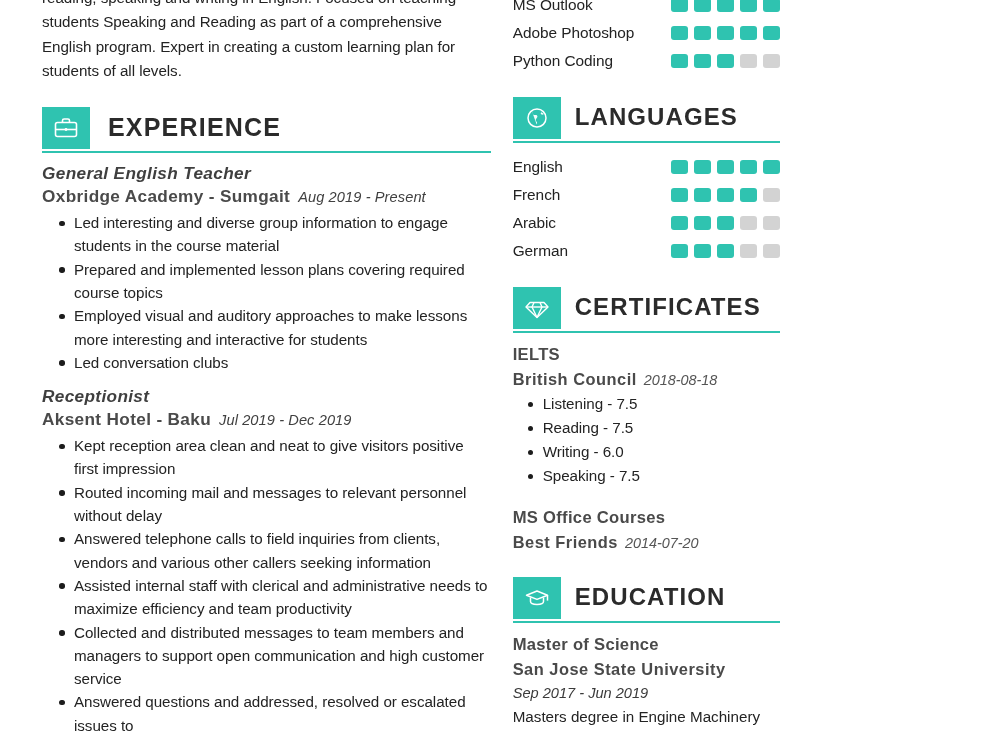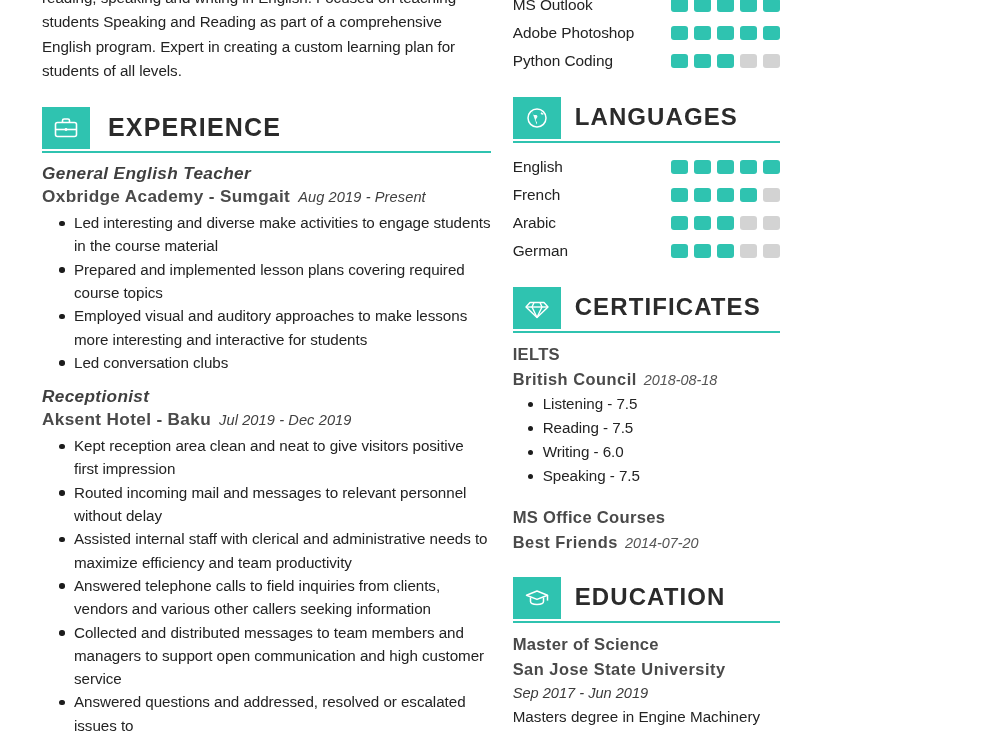--- a/index.html
+++ b/index.html
@@ -253,37 +253,37 @@
       <span class="title">EXPERIENCE</span>
       <span class="rule"></span>
     </div>
 
     <div class="entry">
       <div class="job-title">General English Teacher</div>
       <div class="org-line">
         <span class="org">Oxbridge Academy - Sumgait</span><span class="dates">Aug 2019 - Present</span>
       </div>
       <ul class="bullets">
-        <li>Led interesting and diverse make activities to engage students in the course material</li>
+        <li>Led interesting and diverse group information to engage students in the course material</li>
         <li>Prepared and implemented lesson plans covering required course topics</li>
         <li>Employed visual and auditory approaches to make lessons more interesting and interactive for students</li>
         <li>Led conversation clubs</li>
       </ul>
     </div>
 
     <div class="entry">
       <div class="job-title">Receptionist</div>
       <div class="org-line">
         <span class="org">Aksent Hotel - Baku</span><span class="dates">Jul 2019 - Dec 2019</span>
       </div>
       <ul class="bullets">
         <li>Kept reception area clean and neat to give visitors positive first impression</li>
         <li>Routed incoming mail and messages to relevant personnel without delay</li>
+        <li>Answered telephone calls to field inquiries from clients, vendors and various other callers seeking information</li>
         <li>Assisted internal staff with clerical and administrative needs to maximize efficiency and team productivity</li>
-        <li>Answered telephone calls to field inquiries from clients, vendors and various other callers seeking information</li>
         <li>Collected and distributed messages to team members and managers to support open communication and high customer service</li>
         <li>Answered questions and addressed, resolved or escalated issues to</li>
       </ul>
     </div>
 
   </div>
 
   <div class="col-right">
 
     <div>

